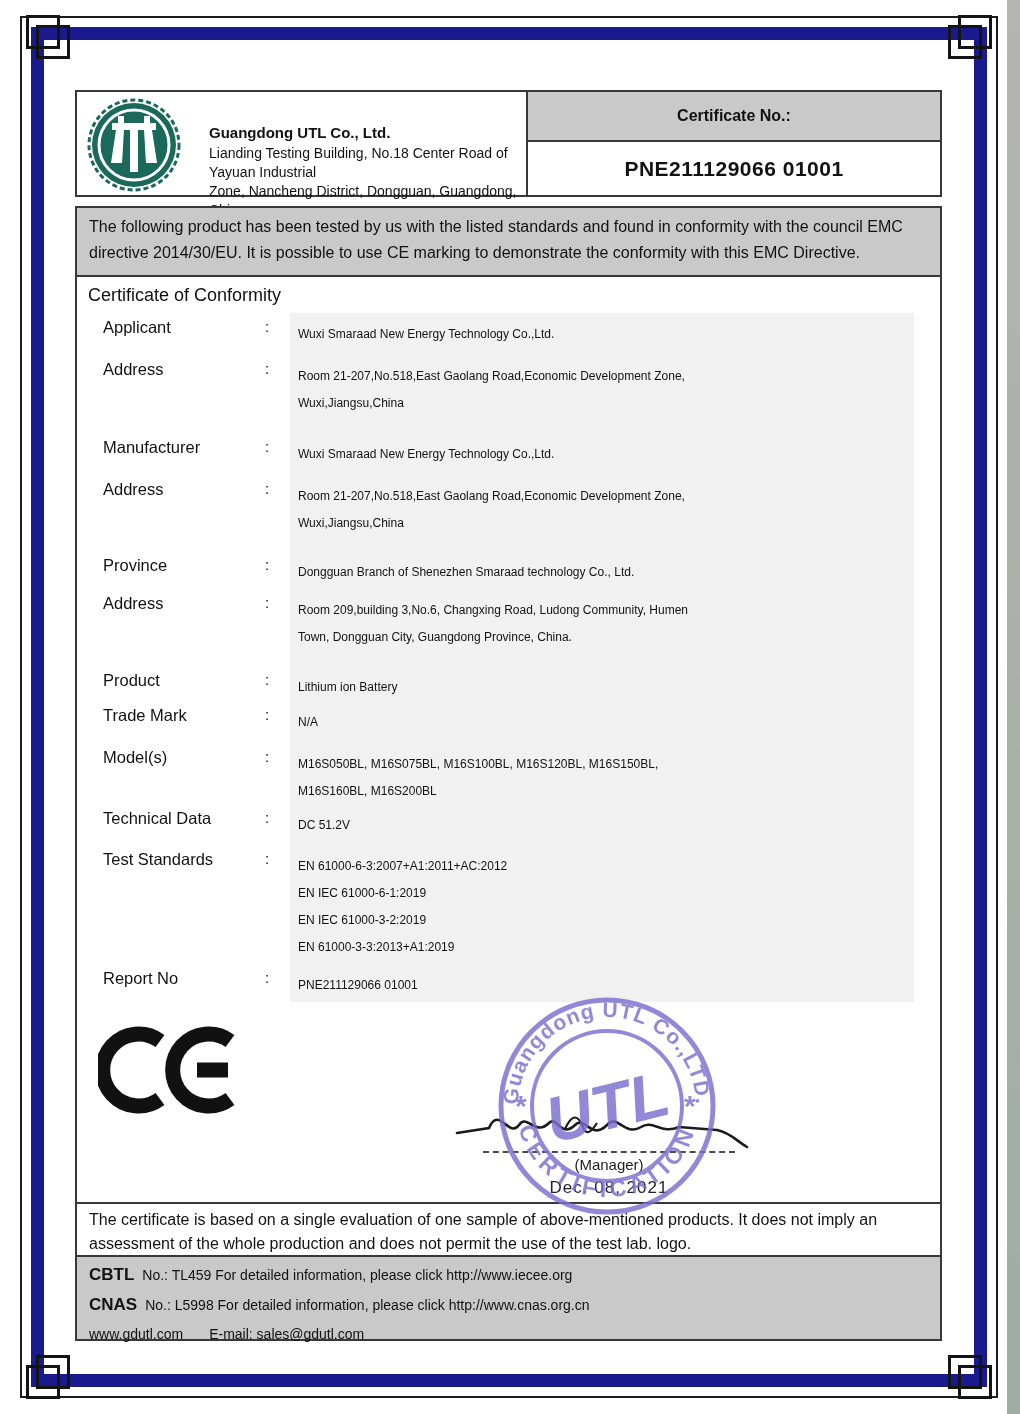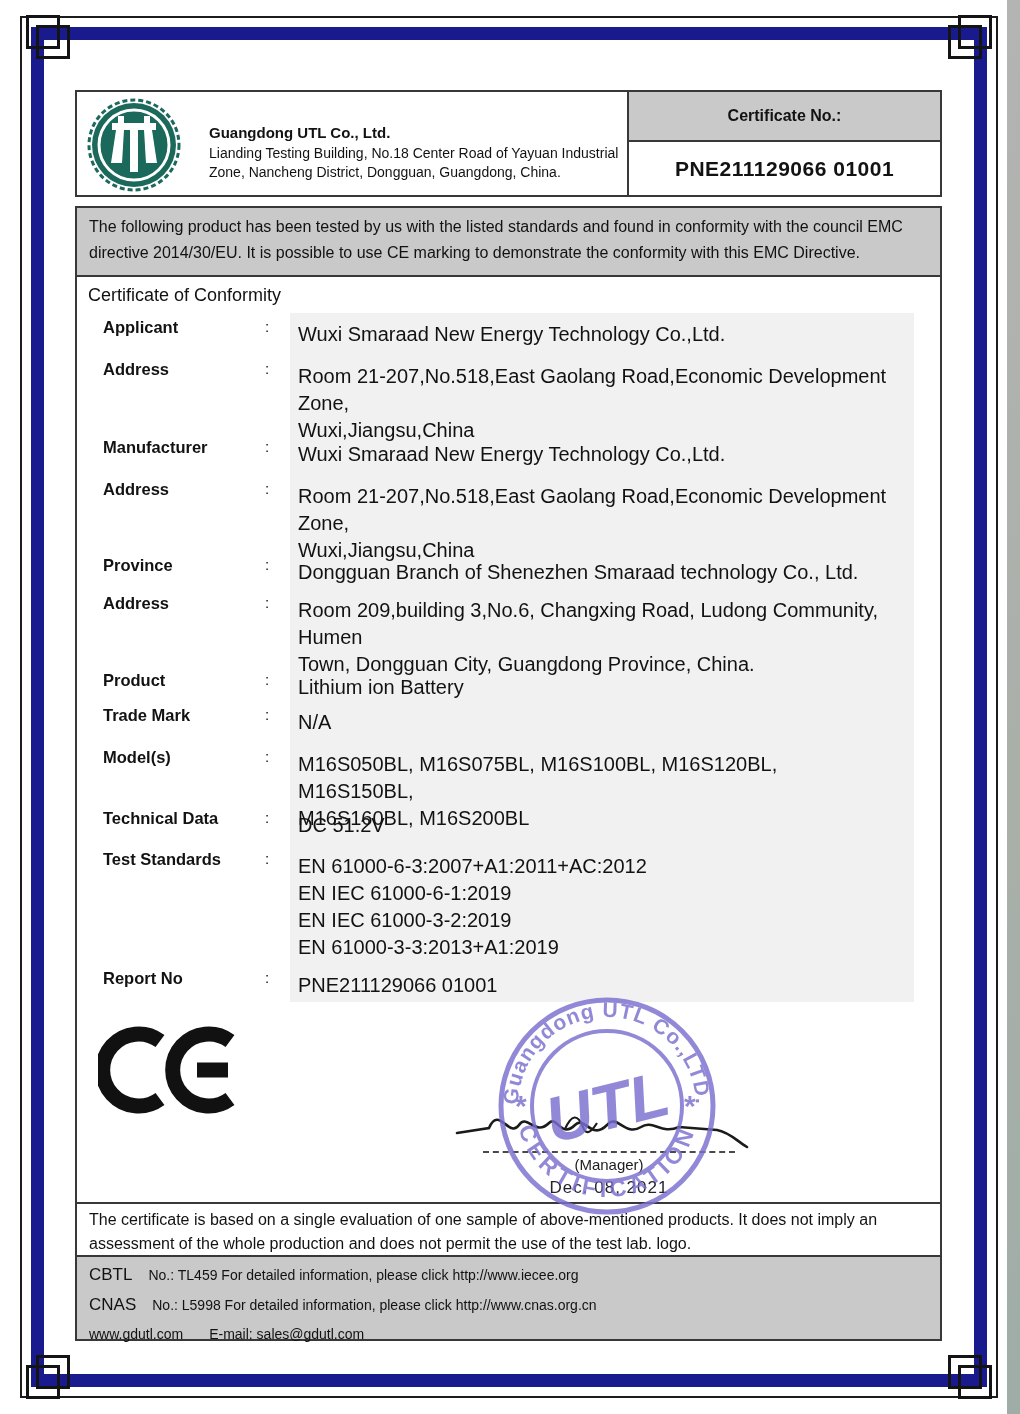--- a/index.html
+++ b/index.html
@@ -9,51 +9,51 @@
   .outer-line{position:absolute;left:20px;top:16px;right:22px;bottom:16px;border:2px solid #1c1c1c;}
   .band{position:absolute;left:31px;top:27px;right:33px;bottom:27px;border:13px solid #1a1a8f;}
   .corner-sq{position:absolute;width:28px;height:28px;border:3px solid #141414;background:transparent;}
   .scan-strip{position:absolute;right:0;top:0;width:13px;height:100%;
               background:linear-gradient(180deg,#b4b4b2 0%,#a9b0a8 55%,#9fada6 100%);}
   
   .box{position:absolute;left:75px;width:867px;box-sizing:border-box;border:2px solid #383838;background:#fff;}
   .graybg{background:#c9c9c9;}
   
   #header-box{top:90px;height:107px;display:flex;}
-  .h-left{width:552px;box-sizing:border-box;border-right:2px solid #383838;position:relative;}
+  .h-left{width:451px;box-sizing:border-box;border-right:2px solid #383838;position:relative;}
   .h-right{flex:1;display:flex;flex-direction:column;}
   .h-right-top{height:50px;box-sizing:border-box;border-bottom:2px solid #383838;background:#c9c9c9;
                display:flex;align-items:center;justify-content:center;font-weight:bold;font-size:16px;}
   .h-right-bot{flex:1;display:flex;align-items:center;justify-content:center;font-weight:bold;font-size:21px;letter-spacing:.5px;}
   #logo-wrap{position:absolute;left:10px;top:5px;}
   .company-block{position:absolute;left:132px;top:32px;}
   .company-name{font-weight:bold;font-size:15px;margin-bottom:3px;}
   .company-addr{font-size:14px;line-height:19px;}
   
   #statement-box{top:206px;height:82px;padding:6px 12px;font-size:16px;line-height:26px;}
   
   #main-box{top:275px;height:929px;}
   #cert-title{position:absolute;left:11px;top:8px;font-size:18px;font-weight:normal;}
   #value-col{position:absolute;left:213px;top:36px;width:624px;height:689px;background:#f1f1f1;}
   .row{position:absolute;left:26px;width:811px;}
-  .lbl{position:absolute;left:0;top:0;font-weight:bold;font-size:16.5px;}
+  .lbl{position:absolute;left:0;top:0;font-weight:normal;font-size:16.5px;}
   .colon{position:absolute;left:162px;top:0;font-size:15px;}
-  .val{position:absolute;left:195px;top:3px;width:600px;font-size:20px;line-height:27px;white-space:pre-line;}
+  .val{position:absolute;left:195px;top:3px;width:600px;font-size:12px;line-height:27px;white-space:pre-line;}
   
   #ce-wrap{position:absolute;left:21px;top:743px;}
   #sig-wrap{position:absolute;left:378px;top:818px;z-index:2;}
   #sig-line{position:absolute;left:406px;top:874px;width:252px;border-top:2px dashed #4a4a4a;z-index:2;}
   #manager-label{position:absolute;left:406px;top:879px;width:252px;text-align:center;font-size:15px;color:#1d1d1d;z-index:2;}
   #issue-date{position:absolute;left:406px;top:901px;width:252px;text-align:center;font-size:17px;color:#23232b;z-index:2;letter-spacing:1px;}
   #stamp-wrap{position:absolute;left:415px;top:714px;z-index:3;opacity:.82;}
   
   #note-box{top:1202px;height:55px;padding:4px 12px;font-size:16px;line-height:24px;}
   #footer-box{top:1255px;height:86px;padding:7px 12px;font-size:14px;}
   .f-line{margin-bottom:8px;line-height:21px;}
-  .f-strong{font-weight:normal;font-size:17px;margin-right:16px;}
+  .f-strong{font-weight:bold;font-size:17px;margin-right:8px;}
   .f-gap{display:inline-block;width:26px;}
 </style>
 </head>
 <body>
 
 <div id="page">
 
   <div class="outer-line"></div>
   <div class="band"></div>
   <div class="corner-sq" style="left:26px;top:15px;"></div>

